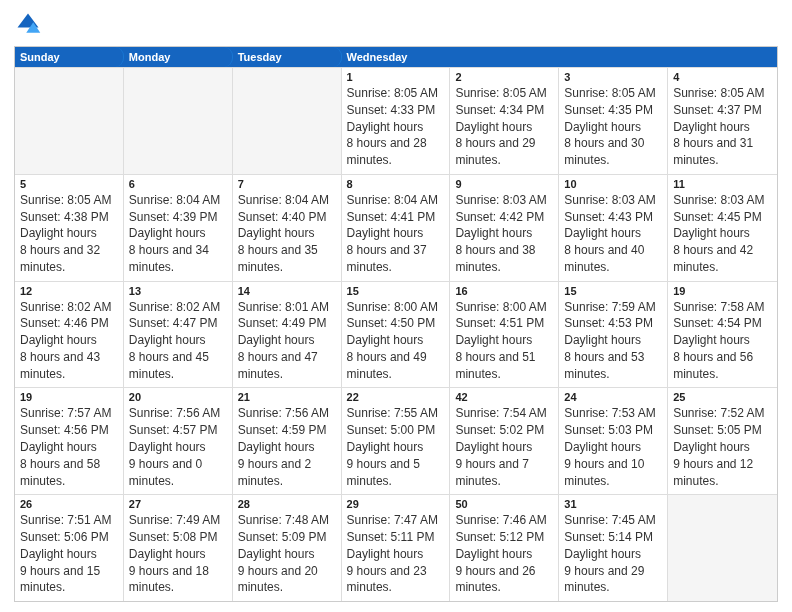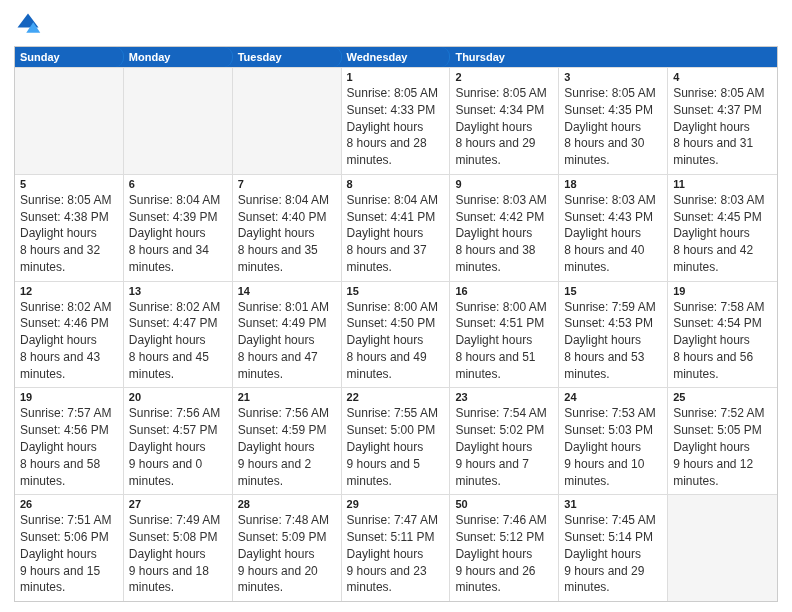--- a/index.html
+++ b/index.html
@@ -135,21 +135,20 @@
       <div class="location"></div>
     </div>
   </div>
 
   <div class="calendar">
     <div class="cal-header-row" id="cal-header">
         <div class="cal-header-cell">Sunday</div>
         <div class="cal-header-cell">Monday</div>
         <div class="cal-header-cell">Tuesday</div>
         <div class="cal-header-cell">Wednesday</div>
-        <div class="cal-header-cell">Thursday</div>
       </div>
     <div class="cal-body" id="cal-body">
         <div class="cal-week">
           <div class="cal-cell empty"></div>
           <div class="cal-cell empty"></div>
           <div class="cal-cell empty"></div>
           <div class="cal-cell">
             <div class="day-num">1</div>
             <div class="day-detail">Sunrise: 8:05 AM<br>Sunset: 4:33 PM<br>Daylight hours<br>8 hours and 28 minutes.</div>
           </div>
@@ -181,21 +180,21 @@
           </div>
           <div class="cal-cell">
             <div class="day-num">8</div>
             <div class="day-detail">Sunrise: 8:04 AM<br>Sunset: 4:41 PM<br>Daylight hours<br>8 hours and 37 minutes.</div>
           </div>
           <div class="cal-cell">
             <div class="day-num">9</div>
             <div class="day-detail">Sunrise: 8:03 AM<br>Sunset: 4:42 PM<br>Daylight hours<br>8 hours and 38 minutes.</div>
           </div>
           <div class="cal-cell">
-            <div class="day-num">18</div>
+            <div class="day-num">10</div>
             <div class="day-detail">Sunrise: 8:03 AM<br>Sunset: 4:43 PM<br>Daylight hours<br>8 hours and 40 minutes.</div>
           </div>
           <div class="cal-cell">
             <div class="day-num">11</div>
             <div class="day-detail">Sunrise: 8:03 AM<br>Sunset: 4:45 PM<br>Daylight hours<br>8 hours and 42 minutes.</div>
           </div>
         </div>
         <div class="cal-week">
           <div class="cal-cell">
             <div class="day-num">12</div>
@@ -237,21 +236,21 @@
           </div>
           <div class="cal-cell">
             <div class="day-num">21</div>
             <div class="day-detail">Sunrise: 7:56 AM<br>Sunset: 4:59 PM<br>Daylight hours<br>9 hours and 2 minutes.</div>
           </div>
           <div class="cal-cell">
             <div class="day-num">22</div>
             <div class="day-detail">Sunrise: 7:55 AM<br>Sunset: 5:00 PM<br>Daylight hours<br>9 hours and 5 minutes.</div>
           </div>
           <div class="cal-cell">
-            <div class="day-num">23</div>
+            <div class="day-num">42</div>
             <div class="day-detail">Sunrise: 7:54 AM<br>Sunset: 5:02 PM<br>Daylight hours<br>9 hours and 7 minutes.</div>
           </div>
           <div class="cal-cell">
             <div class="day-num">24</div>
             <div class="day-detail">Sunrise: 7:53 AM<br>Sunset: 5:03 PM<br>Daylight hours<br>9 hours and 10 minutes.</div>
           </div>
           <div class="cal-cell">
             <div class="day-num">25</div>
             <div class="day-detail">Sunrise: 7:52 AM<br>Sunset: 5:05 PM<br>Daylight hours<br>9 hours and 12 minutes.</div>
           </div>

